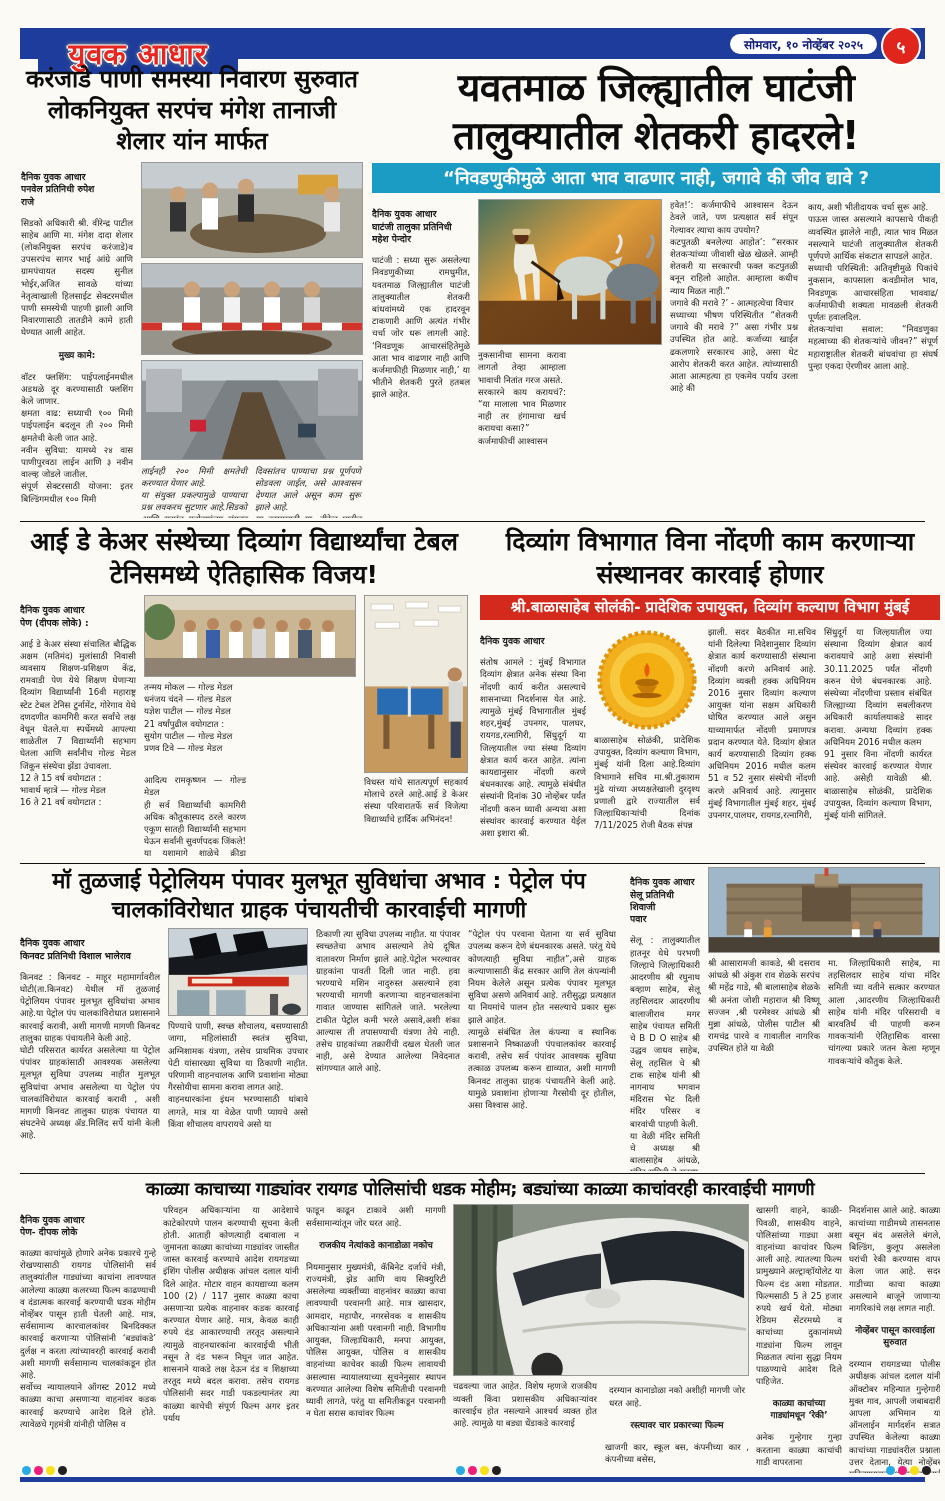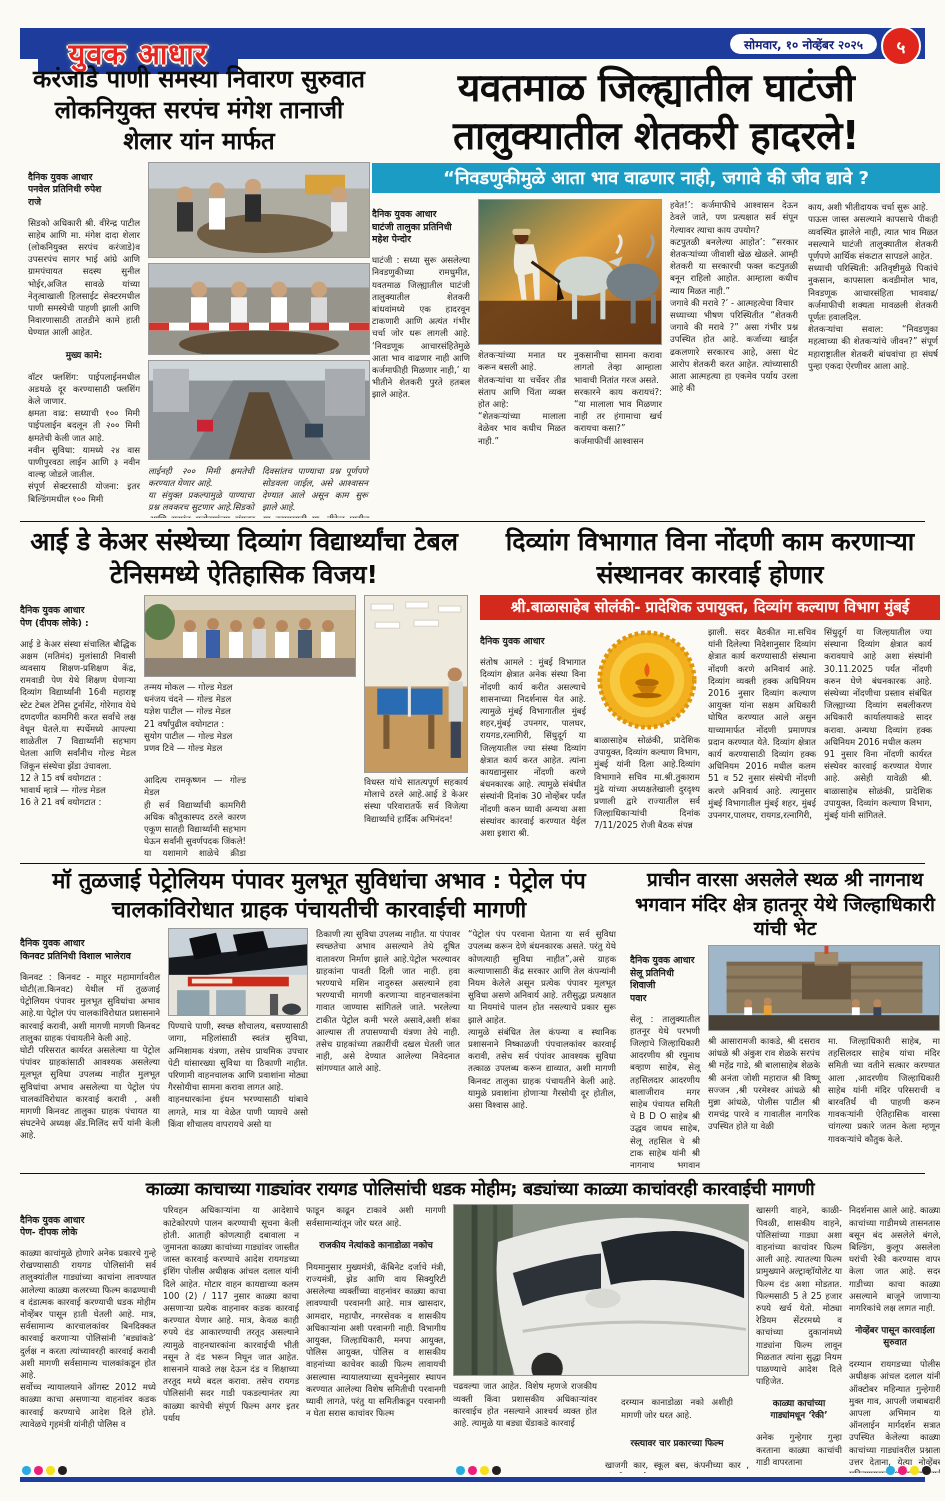--- a/index.html
+++ b/index.html
@@ -42,21 +42,21 @@
 <body>
 
 <div class="page">
 
   <header class="mast">
     <div class="logo">युवक आधार</div>
     <div class="datebox">सोमवार, १० नोव्हेंबर २०२५</div>
     <div class="pagenum">५</div>
   </header>
 
-  <section class="art" style="left:28px;top:64px;width:342px;height:454px;">
+  <section class="art" style="left:21px;top:64px;width:342px;height:454px;">
     <h2 class="hl hl-a">करंजाडे पाणी समस्या निवारण सुरुवात लोकनियुक्त सरपंच मंगेश तानाजी शेलार यांन मार्फत</h2>
     <div class="cols">
       <div style="width:112px;flex:none;">
         <p class="byline">दैनिक युवक आधार
 पनवेल प्रतिनिधी रुपेश
 राजे</p>
         <p class="bt">सिडको अधिकारी श्री. वीरेन्द्र पाटील साहेब आणि मा. मंगेश दादा शेलार (लोकनियुक्त सरपंच करंजाडे)व उपसरपंच सागर भाई आंग्रे आणि ग्रामपंचायत सदस्य सुनील भोईर,अजित सावळे यांच्या नेतृत्वाखाली हिलसाईट सेक्टरमधील पाणी समस्येची पाहणी झाली आणि निवारणासाठी तातडीने कामे हाती घेण्यात आली आहेत.</p>
         <p class="bsub">मुख्य कामे:</p>
         <p class="bt">वॉटर फ्लशिंग: पाईपलाईनमधील अडथळे दूर करण्यासाठी फ्लशिंग केले जाणार.
 क्षमता वाढ: सध्याची १०० मिमी पाईपलाईन बदलून ती २०० मिमी क्षमतेची केली जात आहे.
@@ -157,23 +157,20 @@
               <rect x="170" y="92" width="5" height="28" fill="#747f85"></rect>
             <path d="M166 56 q10 -14 4 -22" stroke="#9aa4a8" fill="none" stroke-width="3"></path>
             <circle cx="42" cy="36" r="7" fill="#5e2f14"></circle>
             <path d="M36 43 q-4 26 2 30 l4 24 5 0 -2 -24 8 -2 2 26 5 0 0 -28 -6 -26z" fill="#efece2"></path>
             <rect x="33" y="28" width="18" height="6" rx="3" fill="#d9c28f"></rect>
             <path d="M52 60 l28 20" stroke="#33200e" stroke-width="3"></path>
             <path d="M78 78 l6 18 -7 2z" fill="#241306"></path>
           </svg>
         </div>
         <div class="cols" style="gap:8px;margin-top:4px;">
-          <p class="bt" style="width:88px;flex:none;margin:0;">शेतकऱ्यांच्या मनात घर करून बसली आहे.
-शेतकऱ्यांचा या चर्चेवर तीव्र संताप आणि चिंता व्यक्त होत आहे:
-“शेतकऱ्यांच्या मालाला वेळेवर भाव कधीच मिळत नाही.”</p>
           <p class="bt" style="width:88px;flex:none;margin:0;">नुकसानीचा सामना करावा लागतो तेव्हा आम्हाला भावाची नितांत गरज असते.
 सरकारने काय करायचं?: “या मालाला भाव मिळणार नाही तर हंगामाचा खर्च करायचा कसा?”
 कर्जमाफीचीं आश्वासन</p>
         </div>
       </div>
       <div style="width:128px;flex:none;">
         <p class="bt" style="margin:0;">हवेत!’: कर्जमाफीचे आश्वासन देऊन ठेवले जाते, पण प्रत्यक्षात सर्व संपून गेल्यावर त्याचा काय उपयोग?
 कटपुतळी बनलेल्या आहोत’: “सरकार शेतकऱ्यांच्या जीवाशी खेळ खेळले. आम्ही शेतकरी या सरकारची फक्त कटपुतळी बनून राहिलो आहोत. आम्हाला कधीच न्याय मिळत नाही.”
 जगावे की मरावे ?’ - आत्महत्येचा विचार
 सध्याच्या भीषण परिस्थितीत “शेतकरी जगावे की मरावे ?” असा गंभीर प्रश्न उपस्थित होत आहे. कर्जाच्या खाईत ढकलणारे सरकारच आहे, असा थेट आरोप शेतकरी करत आहेत. त्यांच्यासाठी आता आत्महत्या हा एकमेव पर्याय उरला आहे की</p>
@@ -325,21 +322,20 @@
         <p class="bt" style="margin:0;">ठिकाणी त्या सुविधा उपलब्ध नाहीत. या पंपावर स्वच्छतेचा अभाव असल्याने तेथे दूषित वातावरण निर्माण झाले आहे.पेट्रोल भरल्यावर ग्राहकांना पावती दिली जात नाही. हवा भरण्याचे मशिन नादुरुस्त असल्याने हवा भरण्याची मागणी करणाऱ्या वाहनचालकांना गावात जाण्यास सांगितले जाते. भरलेल्या टाकीत पेट्रोल कमी भरले असावे,अशी शंका आल्यास ती तपासण्याची यंत्रणा तेथे नाही. तसेच ग्राहकांच्या तक्रारींची दखल घेतली जात नाही, असे देण्यात आलेल्या निवेदनात सांगण्यात आले आहे.</p>
       </div>
       <div style="width:148px;flex:none;">
         <p class="bt" style="margin:0;">“पेट्रोल पंप परवाना घेताना या सर्व सुविधा उपलब्ध करून देणे बंधनकारक असते. परंतु येथे कोणत्याही सुविधा नाहीत”,असे ग्राहक कल्याणासाठी केंद्र सरकार आणि तेल कंपन्यांनी नियम केलेले असून प्रत्येक पंपावर मूलभूत सुविधा असणे अनिवार्य आहे. तरीसुद्धा प्रत्यक्षात या नियमांचे पालन होत नसल्याचे प्रकार सुरू झाले आहेत.
 त्यामुळे संबंधित तेल कंपन्या व स्थानिक प्रशासनाने निष्काळजी पंपचालकांवर कारवाई करावी, तसेच सर्व पंपांवर आवश्यक सुविधा तत्काळ उपलब्ध करून द्याव्यात, अशी मागणी किनवट तालुका ग्राहक पंचायतीने केली आहे. यामुळे प्रवाशांना होणाऱ्या गैरसोयी दूर होतील, असा विश्वास आहे.</p>
       </div>
     </div>
   </section>
 
   <section class="art" style="left:630px;top:867px;width:310px;height:304px;">
-    <h2 class="hl hl-f">प्राचीन वारसा असलेले स्थळ श्री नागनाथ भगवान मंदिर क्षेत्र हातनूर येथे जिल्हाधिकारी यांची भेट</h2>
     <div class="cols">
       <div style="width:70px;flex:none;">
         <p class="byline">दैनिक युवक आधार
 सेलू प्रतिनिधी शिवाजी
 पवार</p>
         <p class="bt">सेलू : तालुक्यातील हातनूर येथे परभणी जिल्हाचे जिल्हाधिकारी आदरणीय श्री रघुनाथ बव्हाण साहेब, सेलू तहसिलदार आदरणीय बालाजीराव मगर साहेब पंचायत समिती चे B D O साहेब श्री उद्धव जाधव साहेब, सेलू तहसिल चे श्री टाक साहेब यांनी श्री नागनाथ भगवान मंदिरास भेट दिली मंदिर परिसर व बारवांची पाहणी केली.
 या वेळी मंदिर समिती चे अध्यक्ष श्री बालासाहेब आंधळे, मंदिर समिती चे सदस्य</p>
       </div>
       <div style="width:232px;flex:none;">
         <div class="ph" style="height:86px;">
@@ -402,21 +398,21 @@
               <path d="M150 38 Q245 12 296 46 L296 96 Q225 68 160 82z" fill="#22272d"></path>
               <path d="M60 70 Q120 52 150 50 L150 86 Q100 92 70 104z" fill="#2c3238"></path>
               <ellipse cx="152" cy="96" rx="18" ry="10" fill="#d9d9d4"></ellipse>
               <path d="M70 130 Q180 112 298 128" stroke="#c2c2ba" fill="none" stroke-width="3"></path>
               <circle cx="95" cy="168" r="16" fill="#2a2a28"></circle>
             </svg>
         </div>
         <div class="cols" style="margin-top:4px;">
           <p class="bt" style="width:144px;flex:none;margin:0;">चढवल्या जात आहेत. विशेष म्हणजे राजकीय व्यक्ती किंवा प्रशासकीय अधिकाऱ्यांवर कारवाईच होत नसल्याने आश्चर्य व्यक्त होत आहे. त्यामुळे या बड्या धेंडाकडे कारवाई</p>
           <div style="width:144px;flex:none;">
-            <p class="bt" style="margin:16px;">दरम्यान कानाडोळा नको अशीही मागणी जोर धरत आहे.</p>
+            <p class="bt" style="margin:4px;">दरम्यान कानाडोळा नको अशीही मागणी जोर धरत आहे.</p>
             <p class="bsub">रस्त्यावर चार प्रकारच्या फिल्म</p>
             <p class="bt" style="margin:0;">खाजगी कार, स्कूल बस, कंपनीच्या कार , कंपनीच्या बसेस,</p>
           </div>
         </div>
       </div>
       <div style="width:86px;flex:none;">
         <p class="bt" style="margin:0;">खासगी वाहने, काळी-पिवळी, शासकीय वाहने, पोलिसांच्या गाड्या अशा वाहनांच्या काचांवर फिल्म आली आहे. त्यातल्या फिल्म प्रामुख्याने अल्ट्राव्हॉयोलेट या फिल्म दंड अशा मोडतात. फिल्मसाठी 5 ते 25 हजार रुपये खर्च येतो. मोठ्या रेडियम सेंटरमध्ये व काचांच्या दुकानांमध्ये गाड्यांना फिल्म लावून मिळतात त्यांना सुद्धा नियम पाळण्याचे आदेश दिले पाहिजेत.</p>
         <p class="bsub">काळ्या काचांच्या गाड्यांमधून ‘रेकी’</p>
         <p class="bt" style="margin:0;">अनेक गुन्हेगार गुन्हा करताना काळ्या काचांची गाडी वापरताना</p>
       </div>

